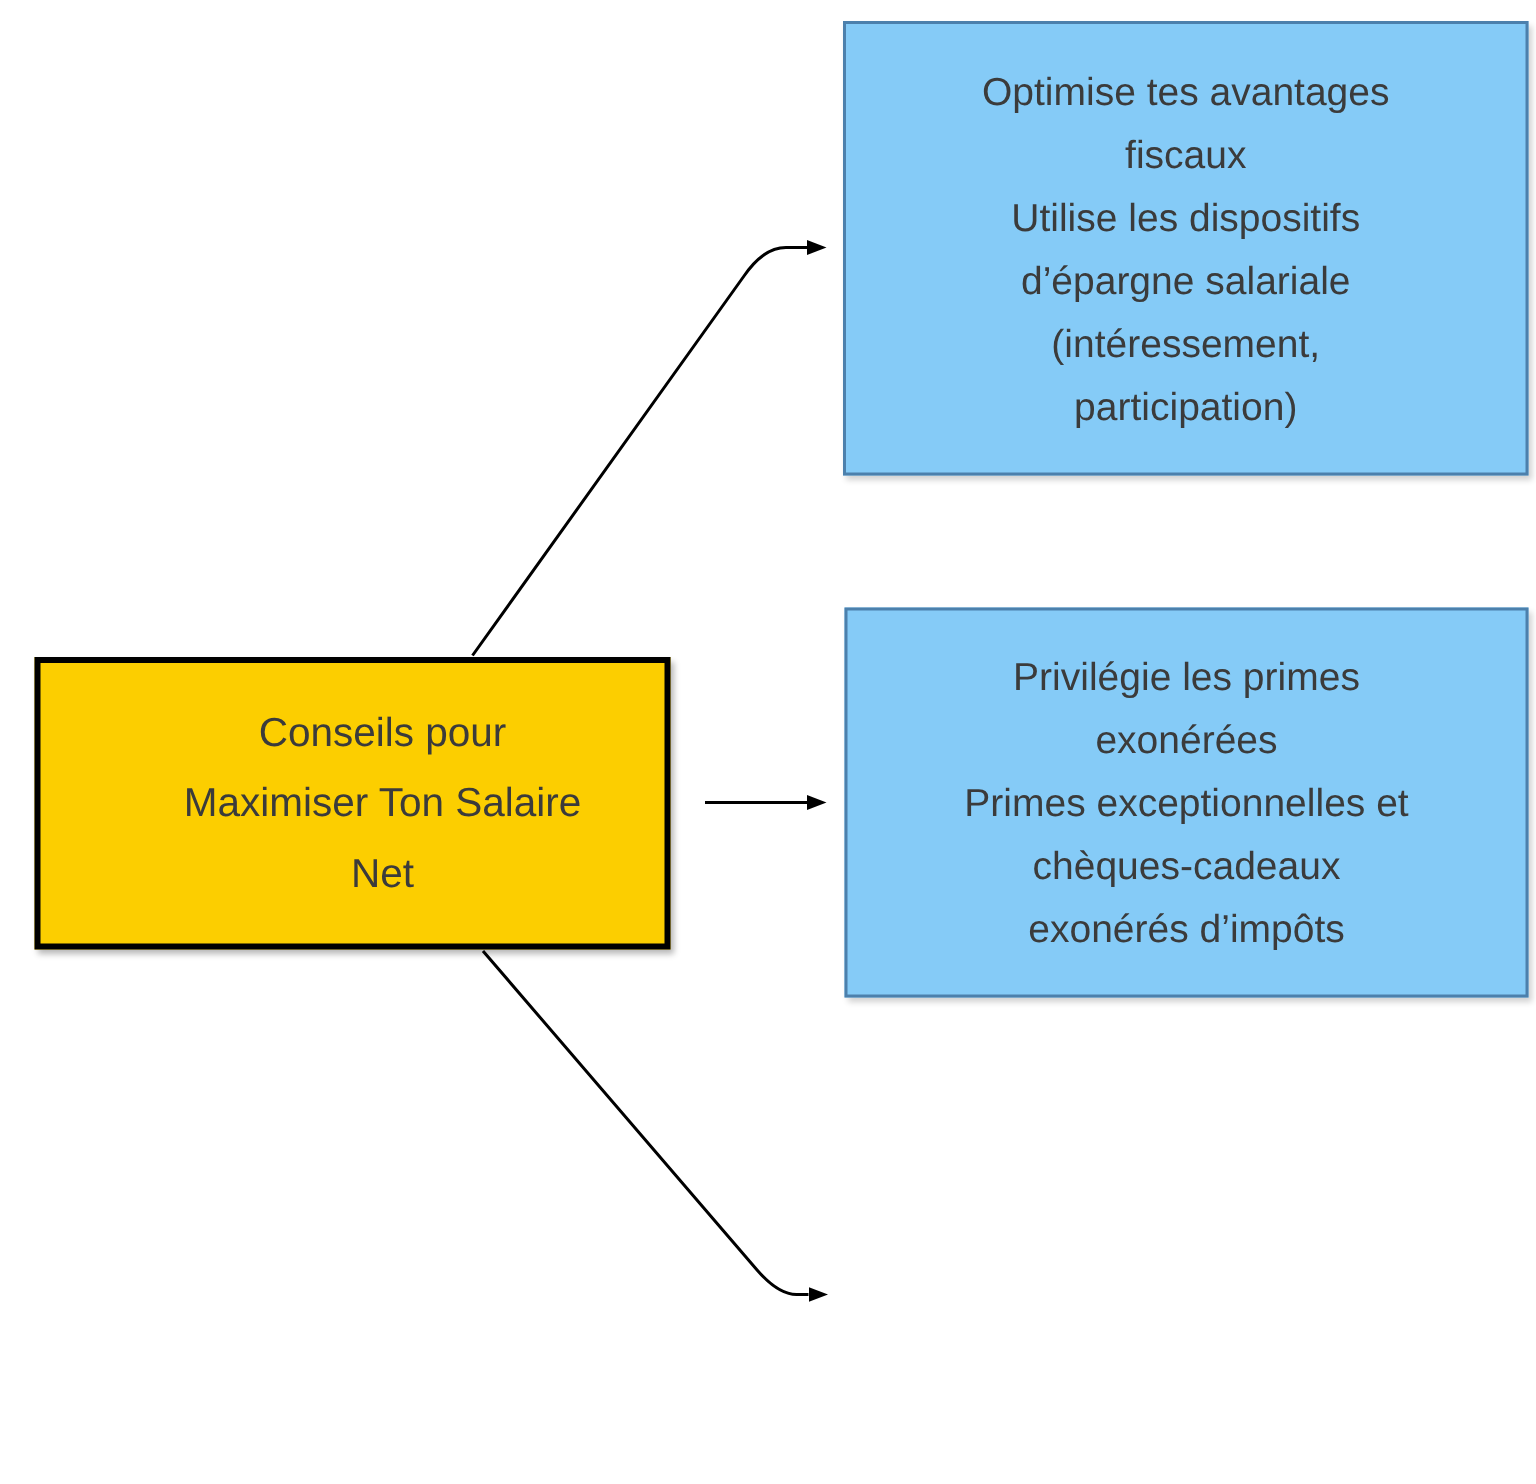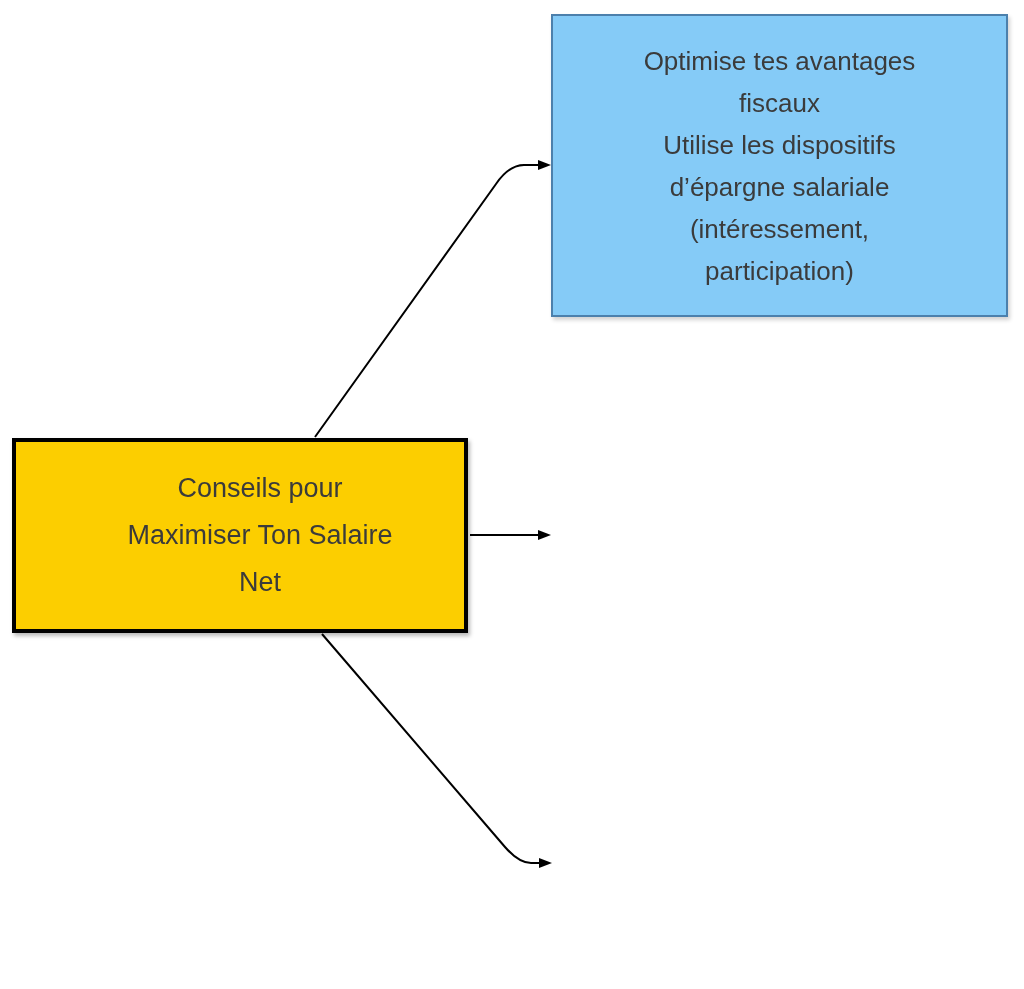--- a/index.html
+++ b/index.html
@@ -31,29 +31,30 @@
     stroke: none;
   }
   .node {
     position: absolute;
     box-sizing: border-box;
     display: flex;
     align-items: center;
     justify-content: center;
     text-align: center;
     color: var(--text, #3b3b3b);
+    margin-left: 11px;
   }
   .node .label {
     white-space: pre-line;
     width: 100%;
   }
   .node.center {
     left: 12px;
     top: 438px;
-    width: 456px;
+    width: 424px;
     height: 195px;
     background: var(--center-fill, #fcce00);
     border: 4px solid var(--center-border, #000000);
     box-shadow: 2px 3px 4px rgba(0,0,0,0.28);
     font-size: 27px;
     line-height: 47px;
     padding-left: 40px;
   }
   .node.blue {
     background: var(--node-fill, #85cbf7);
@@ -90,15 +91,22 @@
 
   <div class="node blue n1">
     <div class="label">Optimise tes avantages
 fiscaux
 Utilise les dispositifs
 d’épargne salariale
 (intéressement,
 participation)</div>
   </div>
 
+  <div class="node blue n2">
+    <div class="label">Privilégie les primes
+exonérées
+Primes exceptionnelles et
+chèques-cadeaux
+exonérés d’impôts</div>
+  </div>
 
 
 </div>
 
 </body></html>

